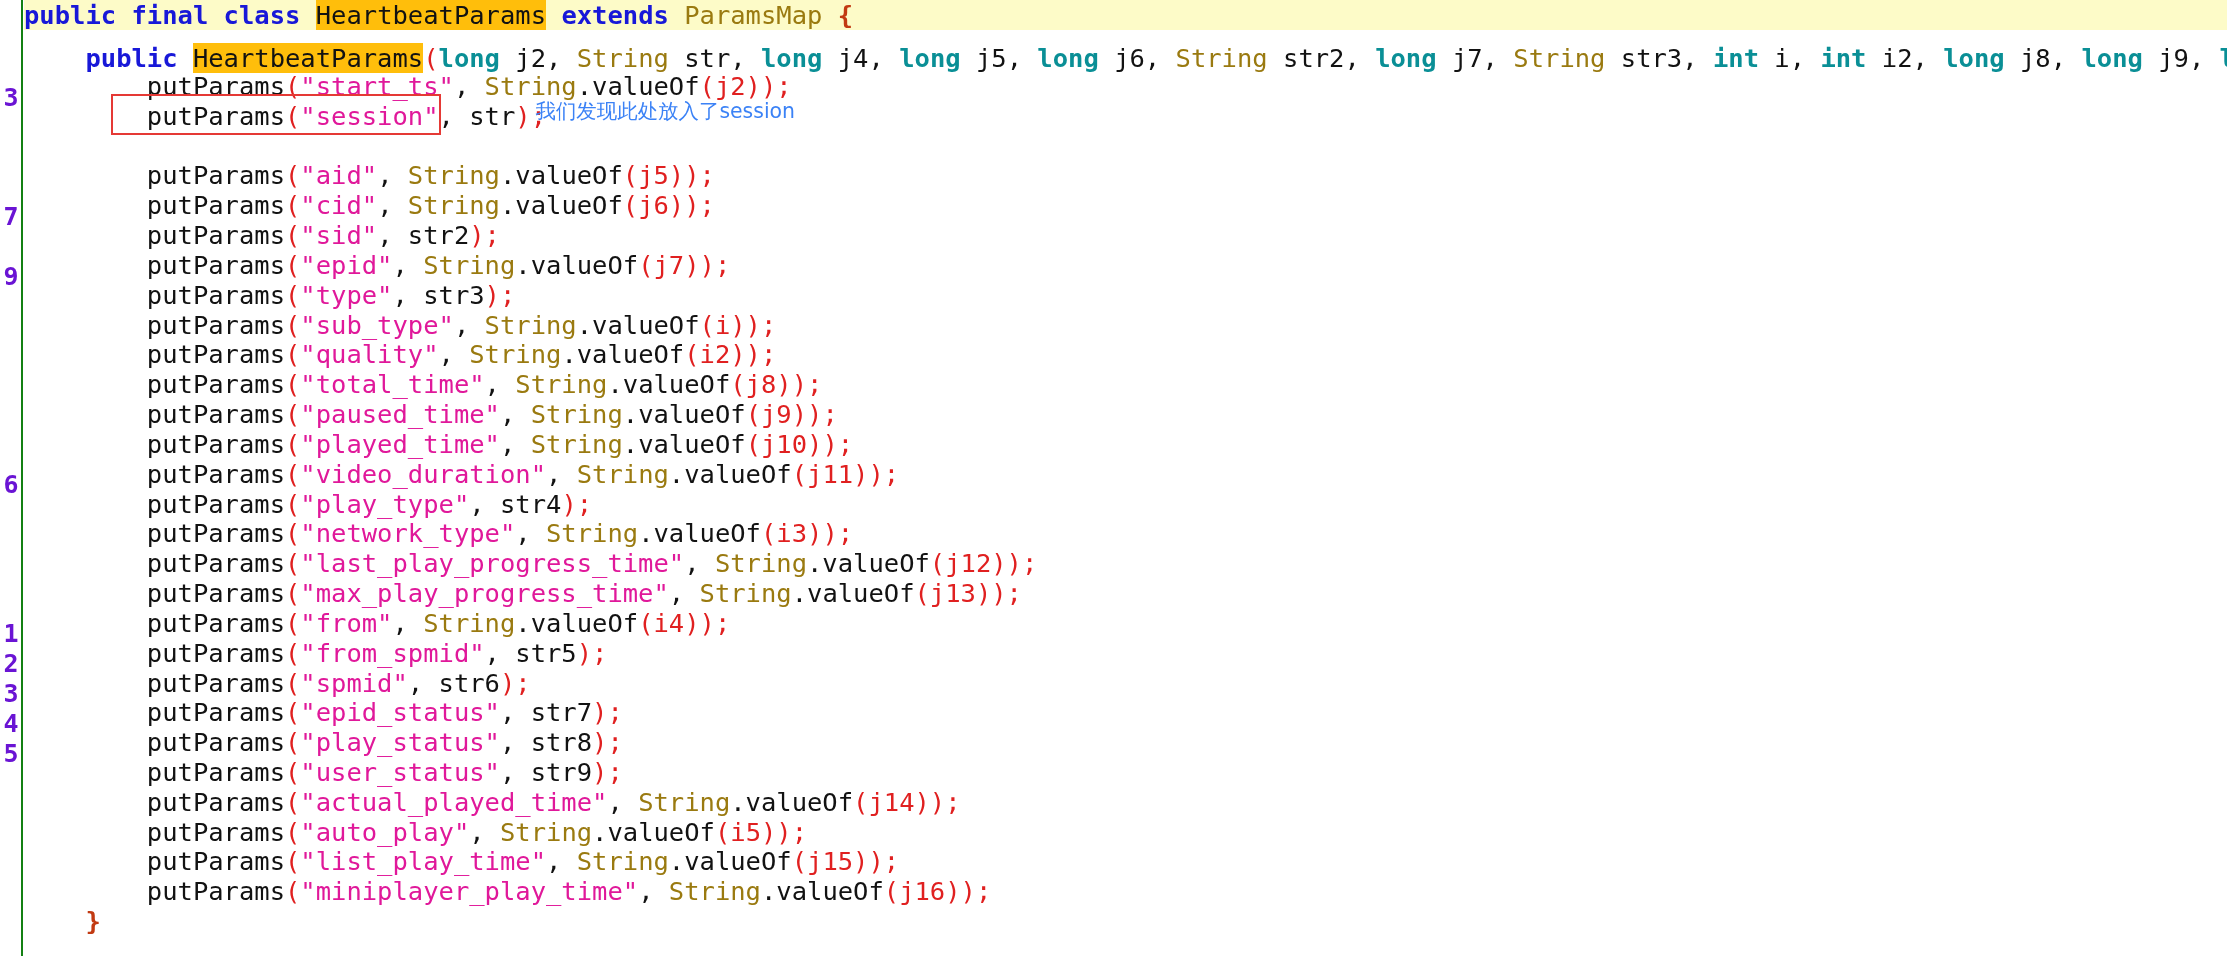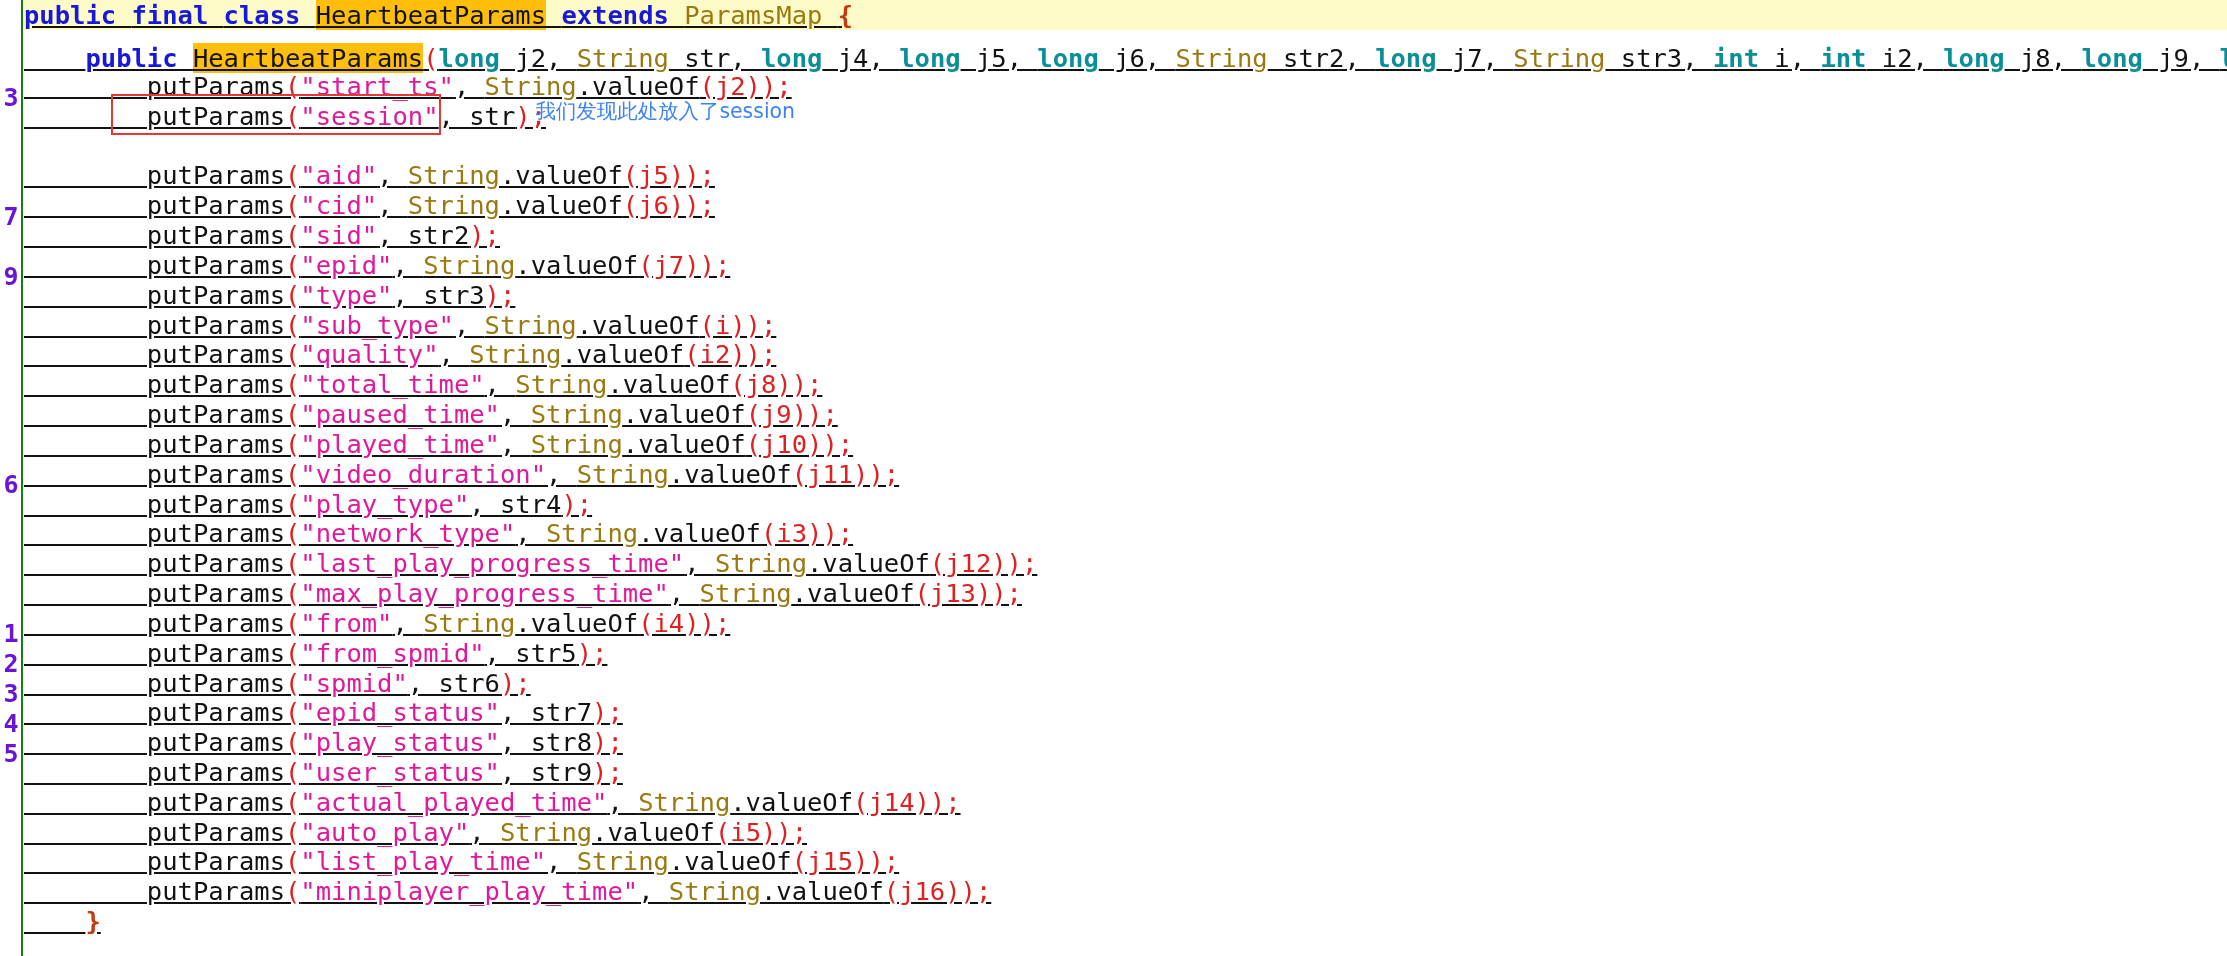--- a/index.html
+++ b/index.html
@@ -68,21 +68,20 @@
     position: absolute;
     left: 0;
     width: 2203px;
     height: 30px;
     line-height: 30px;
     white-space: pre;
     font-family: "DejaVu Sans Mono", monospace;
     font-size: 25.5px;
     letter-spacing: 0px;
     color: #121212;
-    text-decoration: underline;
   }
   .line.hl {
     background: #fdfbc8;
   }
 
   
   .kw   { color: #1818d8; font-weight: 700; }      
   .kw2  { color: #0a8f96; font-weight: 700; }      
   .type { color: #9a7a10; }                        
   .cls  { color: #121212; }

